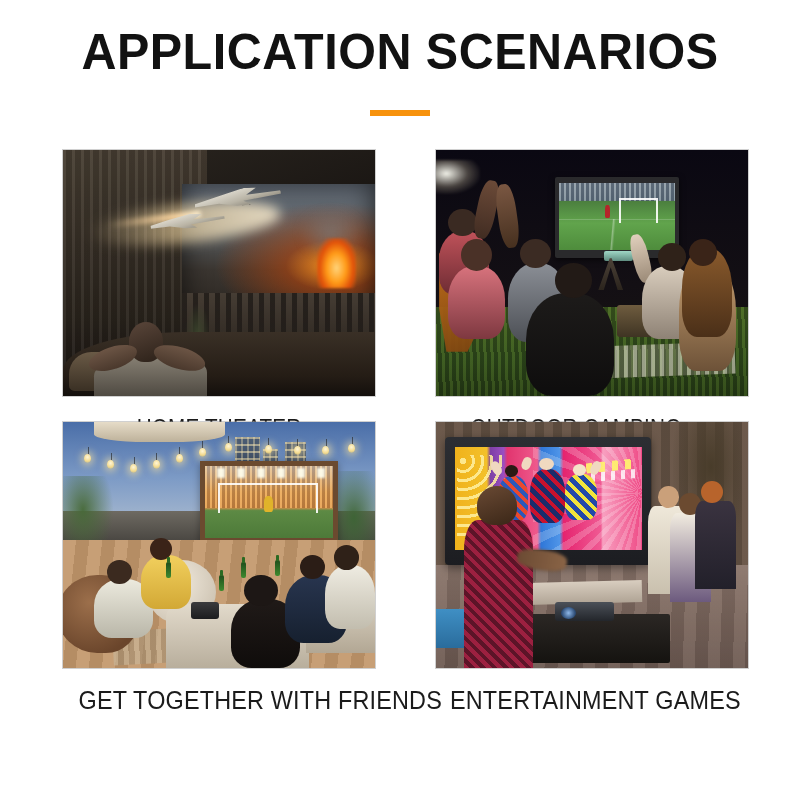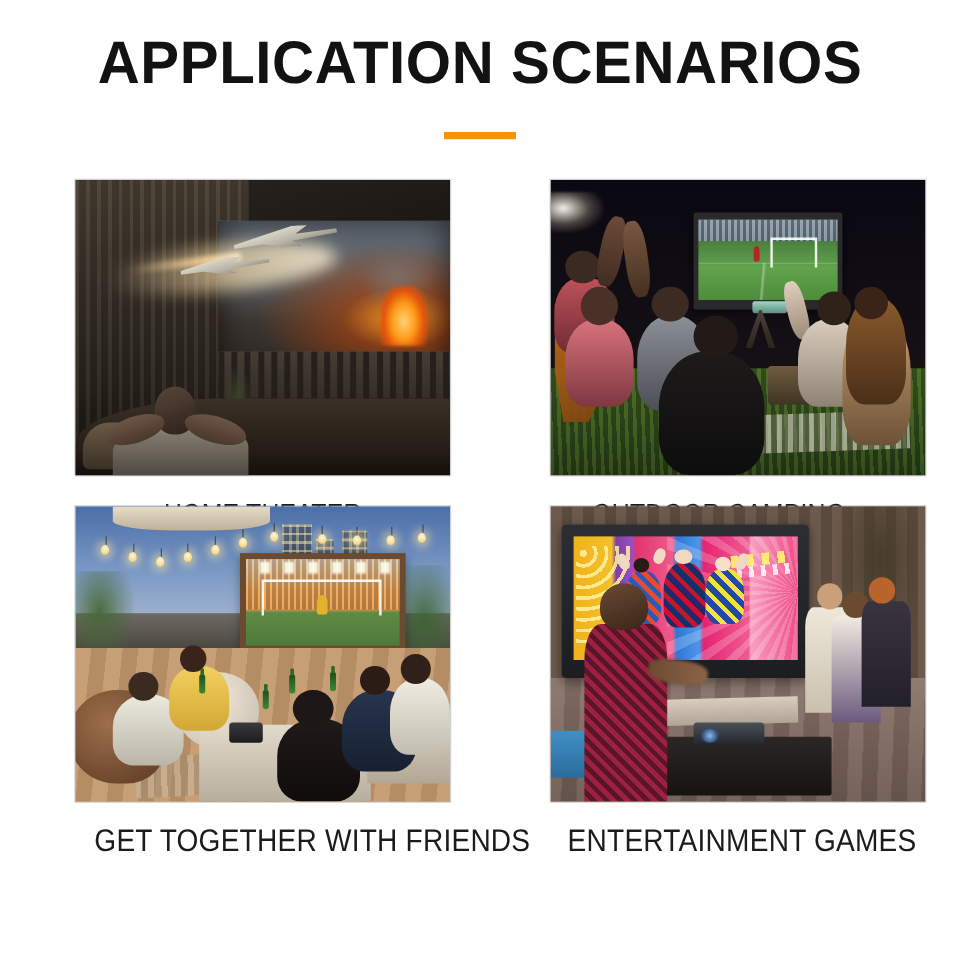--- a/index.html
+++ b/index.html
@@ -33,21 +33,21 @@
 
   
   .grid {
     position:absolute; left:63px; top:150px;
     width:674px;
   }
   .row { display:flex; }
   .row-1 { height:272px; }
   .row-2 { height:272px; }
   .cell { width:312px; }
-  .cell + .cell { margin-left:52px;padding-left:32px; }
+  .cell + .cell { margin-left:29px;padding-left:32px; }
 
   .photo {
     position:relative;
     width:312px; height:246px;
     overflow:hidden;
     background:#0c0c0c;
     box-shadow:0 0 0 1px rgba(150,150,150,0.45);
   }
   .caption {
     margin-top:19px;

